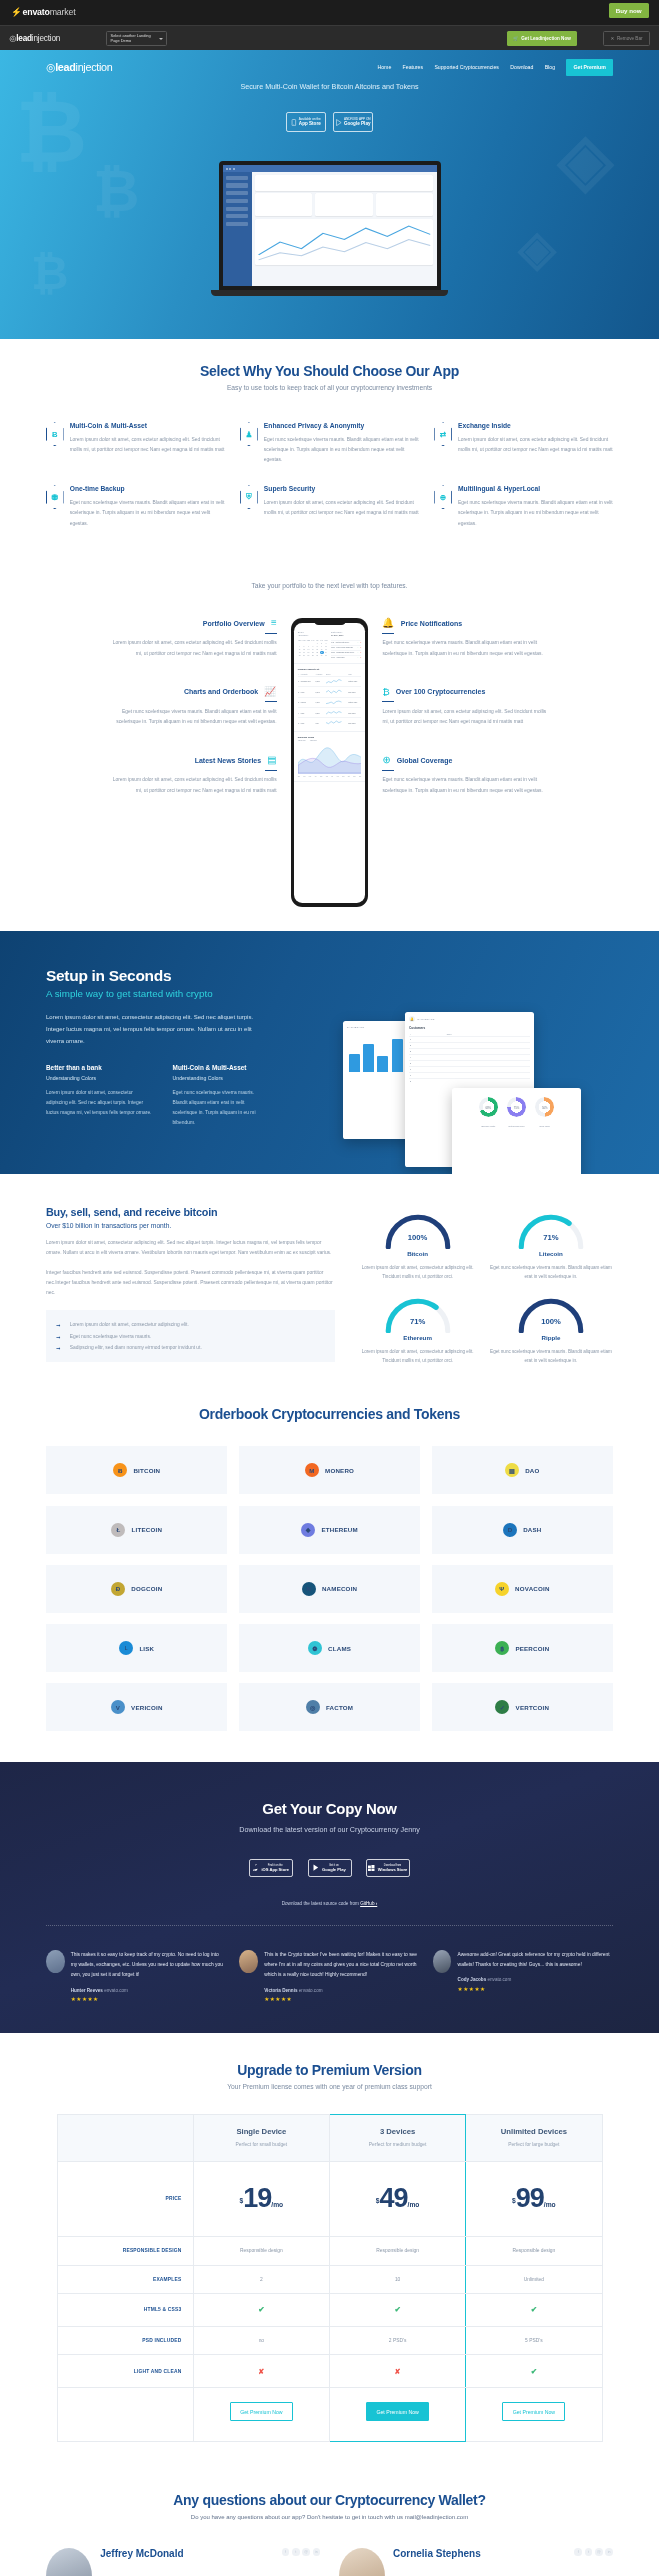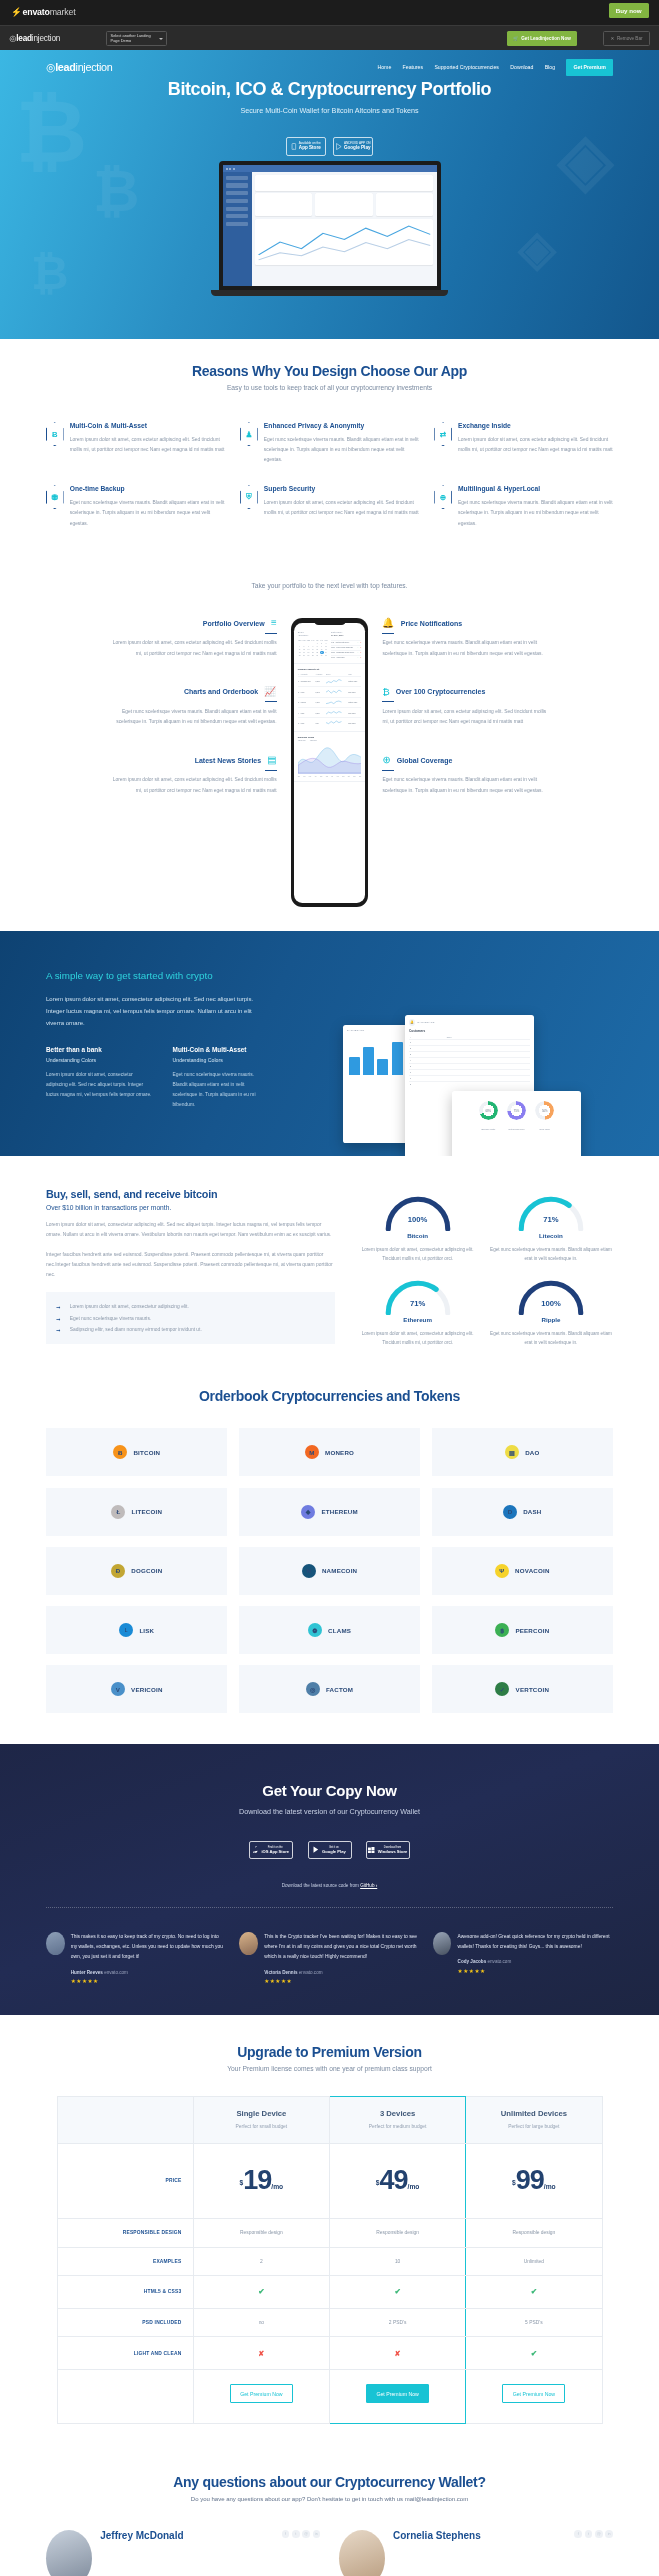--- a/index.html
+++ b/index.html
@@ -322,21 +322,20 @@
     <nav class="nav-links">
       <a href="#">Home</a>
       <a href="#">Features</a>
       <a href="#">Supported Cryptocurrencies</a>
       <a href="#">Download</a>
       <a href="#">Blog</a>
       <a href="#" class="nav-premium">Get Premium</a>
     </nav>
   </div>
 
-  <h1 class="hero-title">Bitcoin, ICO &amp; Cryptocurrency Portfolio</h1>
   <p class="hero-sub">Secure Multi-Coin Wallet for Bitcoin Altcoins and Tokens</p>
 
   <div class="store-row">
     <div class="store-badge">
       <svg width="5.7" height="7.2" viewBox="0 0 11 14">
           <rect x="2" y="1" width="7" height="12" rx="1.4" fill="none" stroke="#fff" stroke-width="1"></rect>
           <circle cx="5.5" cy="11.4" r=".8" fill="#fff"></circle>
         </svg>
       <span><span>Available on the</span><span class="big">App Store</span></span>
     </div>
@@ -379,21 +378,21 @@
             </svg>
           </div>
         </div>
       </div>
     </div>
     <div class="laptop-base"></div>
   </div>
 </section>
 
 <section class="section wrap">
-  <h2 class="sec-title">Reasons Why You Design Choose Our App</h2>
+  <h2 class="sec-title">Select Why You Should Choose Our App</h2>
   <p class="sec-sub">Easy to use tools to keep track of all your cryptocurrency investments</p>
   <div class="reasons-grid">
     <div class="reason">
       <div class="hexicon">
           <div class="hexshape"></div>
           <div class="glyph">Ƀ</div>
         </div>
       <div>
           <h4>Multi-Coin &amp; Multi-Asset</h4>
           <p>Lorem ipsum dolor sit amet, cons ectetur adipiscing elit. Sed tincidunt mollis mi, ut porttitor orci tempor nec Nam eget magna id mi mattis matt</p>
@@ -687,20 +686,21 @@
           </div>
         <div class="feat-rule"></div>
         <p>Eget nunc scelerisque viverra mauris. Blandit aliquam etiam erat in velit scelerisque in. Turpis aliquam in eu mi bibendum neque erat velit egestas.</p>
       </div>
     </div>
   </div>
 </section>
 
 <section class="setup">
   <div class="wrap" style="position:relative;">
+    <h2>Setup in Seconds</h2>
     <p class="lead">A simple way to get started with crypto</p>
     <p class="para">Lorem ipsum dolor sit amet, consectetur adipiscing elit. Sed nec aliquet turpis. Integer luctus magna mi, vel tempus felis tempor ornare. Nullam ut arcu in elit viverra ornare.</p>
     <div class="setup-cols">
       <div>
         <h5>Better than a bank</h5>
         <div class="uc">Understanding Colors</div>
         <p>Lorem ipsum dolor sit amet, consectetur adipiscing elit. Sed nec aliquet turpis. Integer luctus magna mi, vel tempus felis tempor ornare.</p>
       </div>
       <div>
         <h5>Multi-Coin &amp; Multi-Asset</h5>
@@ -916,21 +916,21 @@
       </div>
     <div class="coin-card">
         <span class="coin-dot" style="background:#2e7d46">✓</span>
         <span>VERTCOIN</span>
       </div>
   </div>
 </section>
 
 <section class="download">
   <h2>Get Your Copy Now</h2>
-  <p class="sub">Download the latest version of our Cryptocurrency Wallet</p>
+  <p class="sub">Download the latest version of our Cryptocurrency Jenny</p>
   <div class="dl-row">
     <div class="dl-btn">
       <svg width="5.7" height="7.2" viewBox="0 0 11 14">
           <path d="M7.6 0c.1.9-.3 1.7-.8 2.2-.5.6-1.3 1-2.1.9-.1-.8.3-1.7.8-2.2C6 .3 6.9-.1 7.6 0zM10 10.4c-.4 1-.6 1.4-1.1 2.2-.7 1.1-1.7 2.4-2.9 2.4-1.1 0-1.4-.7-2.9-.7s-1.8.7-2.9.7C.9 15 .4 13.8-.3 12.7" fill="#fff" transform="scale(.9)"></path>
         </svg>
       <span>
           <span class="tiny">Find it on the</span>
           <span class="big">iOS App Store</span>
         </span>
     </div>

